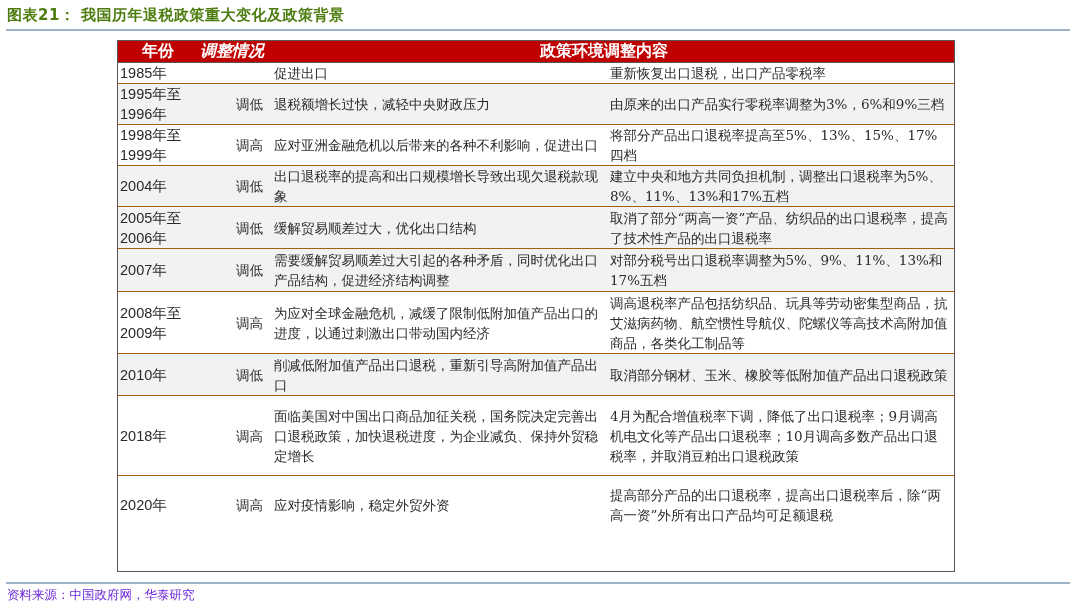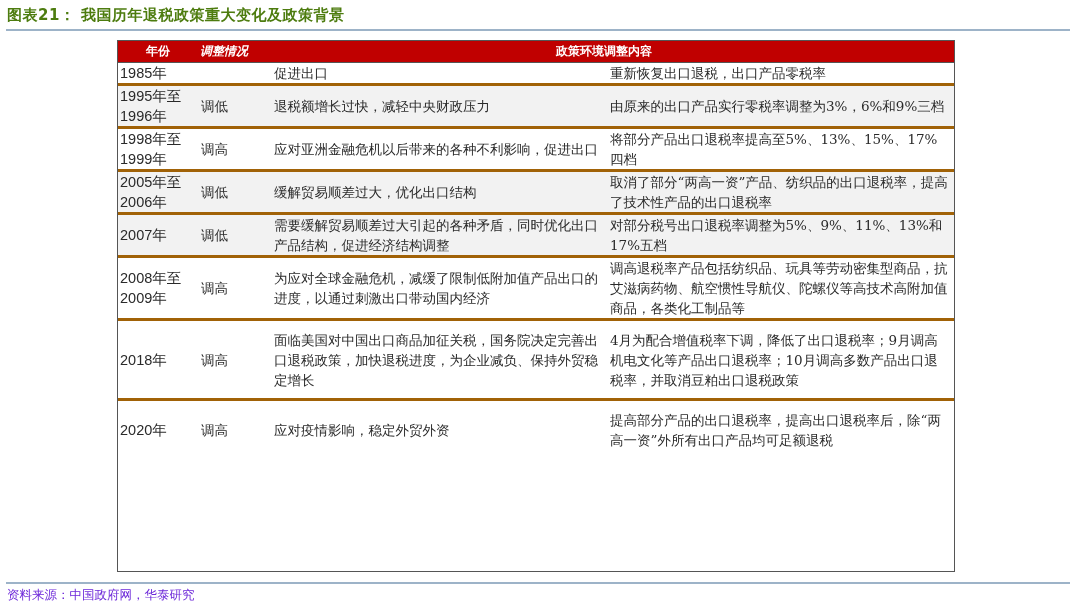--- a/index.html
+++ b/index.html
@@ -49,45 +49,45 @@
       table-layout: fixed;
     }
     col.c-year { width: 80px; }
     col.c-adj { width: 68px; }
     col.c-env { width: 338px; }
     col.c-cont { width: 350px; }
     thead th {
       background: #c00000;
       color: #ffffff;
       font-weight: bold;
-      font-size: 12px;
+      font-size: 16px;
       height: 21px;
       padding: 0;
       border-bottom: 1px solid #555;
       font-family: "DejaVu Serif", "Liberation Serif", serif;
     }
     thead th.h-year { text-align: center; }
     thead th.h-adj { text-align: left; padding-left: 2px; font-style: italic; }
     thead th.h-env { text-align: right; }
     thead th.h-cont { text-align: left; }
     tbody td {
       font-size: 13.5px;
       line-height: 20px;
       padding: 0 3px;
       vertical-align: middle;
-      border-bottom: 3px solid #a16207;
+      border-bottom: 1px solid #a16207;
       color: #2a2a2a;
     }
     tbody tr.shade td { background: #f2f2f2; }
     tbody td.year {
       font-family: "Liberation Sans", "DejaVu Sans", sans-serif;
       font-size: 14.5px;
       padding-left: 2px;
     }
-    tbody td.adj { text-align: left; }
+    tbody td.adj { text-align: right; }
     tbody td.env { padding-left: 8px; }
     tbody td.cont { padding-left: 6px; padding-right: 4px; }
     tbody tr:last-child td { border-bottom: none; }
     .source-rule {
       position: absolute;
       left: 6px;
       top: 582px;
       width: 1064px;
       height: 2px;
       background: #9db3c8;
@@ -135,37 +135,49 @@
         <td class="adj">调低</td>
         <td class="env">退税额增长过快，减轻中央财政压力</td>
         <td class="cont">由原来的出口产品实行零税率调整为3%，6%和9%三档</td>
       </tr>
       <tr style="height:40px">
         <td class="year">1998年至1999年</td>
         <td class="adj">调高</td>
         <td class="env">应对亚洲金融危机以后带来的各种不利影响，促进出口</td>
         <td class="cont">将部分产品出口退税率提高至5%、13%、15%、17%四档</td>
       </tr>
+      <tr class="shade" style="height:40px">
+        <td class="year">2004年</td>
+        <td class="adj">调低</td>
+        <td class="env">出口退税率的提高和出口规模增长导致出现欠退税款现象</td>
+        <td class="cont">建立中央和地方共同负担机制，调整出口退税率为5%、8%、11%、13%和17%五档</td>
+      </tr>
       <tr class="shade" style="height:42px">
         <td class="year">2005年至2006年</td>
         <td class="adj">调低</td>
         <td class="env">缓解贸易顺差过大，优化出口结构</td>
         <td class="cont">取消了部分“两高一资”产品、纺织品的出口退税率，提高了技术性产品的出口退税率</td>
       </tr>
       <tr class="shade" style="height:43px">
         <td class="year">2007年</td>
         <td class="adj">调低</td>
         <td class="env">需要缓解贸易顺差过大引起的各种矛盾，同时优化出口产品结构，促进经济结构调整</td>
         <td class="cont">对部分税号出口退税率调整为5%、9%、11%、13%和17%五档</td>
       </tr>
       <tr style="height:62px">
         <td class="year">2008年至2009年</td>
         <td class="adj">调高</td>
         <td class="env">为应对全球金融危机，减缓了限制低附加值产品出口的进度，以通过刺激出口带动国内经济</td>
         <td class="cont">调高退税率产品包括纺织品、玩具等劳动密集型商品，抗艾滋病药物、航空惯性导航仪、陀螺仪等高技术高附加值商品，各类化工制品等</td>
+      </tr>
+      <tr class="shade" style="height:42px">
+        <td class="year">2010年</td>
+        <td class="adj">调低</td>
+        <td class="env">削减低附加值产品出口退税，重新引导高附加值产品出口</td>
+        <td class="cont"> 取消部分钢材、玉米、橡胶等低附加值产品出口退税政策</td>
       </tr>
       <tr style="height:80px">
         <td class="year">2018年</td>
         <td class="adj">调高</td>
         <td class="env">面临美国对中国出口商品加征关税，国务院决定完善出口退税政策，加快退税进度，为企业减负、保持外贸稳定增长</td>
         <td class="cont">4月为配合增值税率下调，降低了出口退税率；9月调高机电文化等产品出口退税率；10月调高多数产品出口退税率，并取消豆粕出口退税政策</td>
       </tr>
       <tr style="height:59px">
         <td class="year">2020年</td>
         <td class="adj">调高</td>

